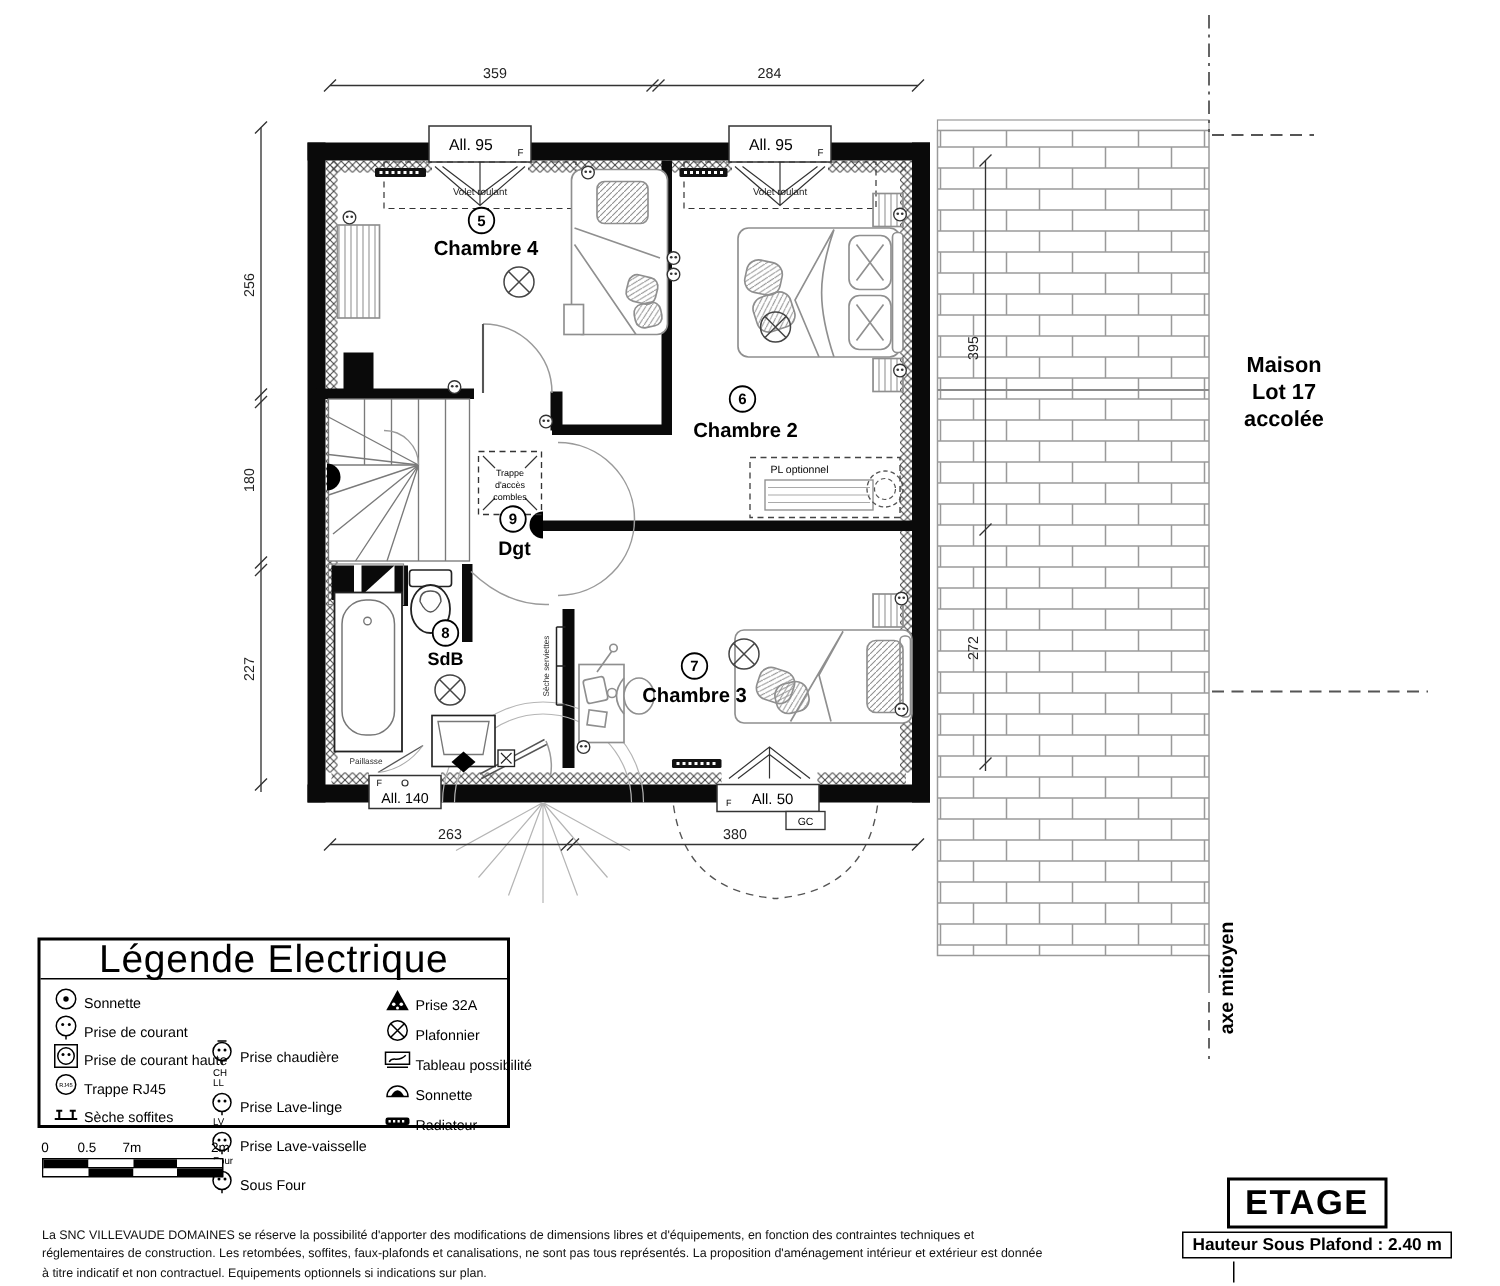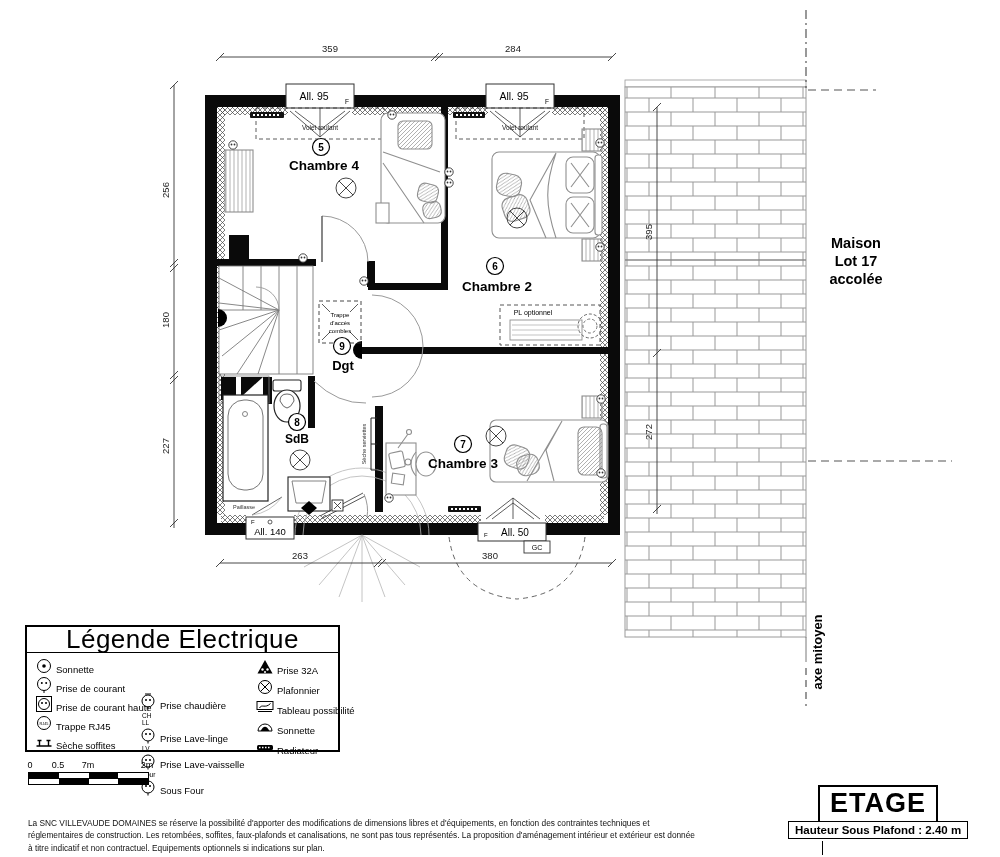--- a/index.html
+++ b/index.html
@@ -24,21 +24,21 @@
   #scalebar .slabels span{position:absolute;transform:translateX(-50%);}
   #scalebar .bars{position:relative;width:119px;border:1px solid #000;}
   .srow{display:flex;height:5px;border-bottom:1px solid #000;}
   .srow:last-child{border-bottom:none;}
   .sseg{height:5px;}
   .sb{background:#000;} .sw{background:#fff;}
   
   #disclaimer{position:absolute;left:28px;top:799px;width:672px;font-size:8.3px;
           line-height:1.5;color:#111;margin-top:18px;}
   #etage-box{position:absolute;left:818px;top:785px;border:2.5px solid #000;
-          padding:1px 10px 2px;font-size:27px;font-weight:bold;letter-spacing:1px;background:#fff;}
+          padding:1px 10px 2px;font-size:23px;font-weight:bold;letter-spacing:1px;background:#fff;}
   #hsp-box{position:absolute;left:788px;top:821px;border:1.5px solid #000;
           padding:2px 6px;font-size:11.5px;font-weight:bold;background:#fff;text-align:center;}
   #hsp-tick{position:absolute;left:822px;top:841px;width:1px;height:14px;background:#000;}
 </style>
 </head>
 <body>
 
 <div id="page">
 
 <svg width="1000" height="760" viewBox="0 0 1000 760" style="position:absolute;left:0;top:0;">

